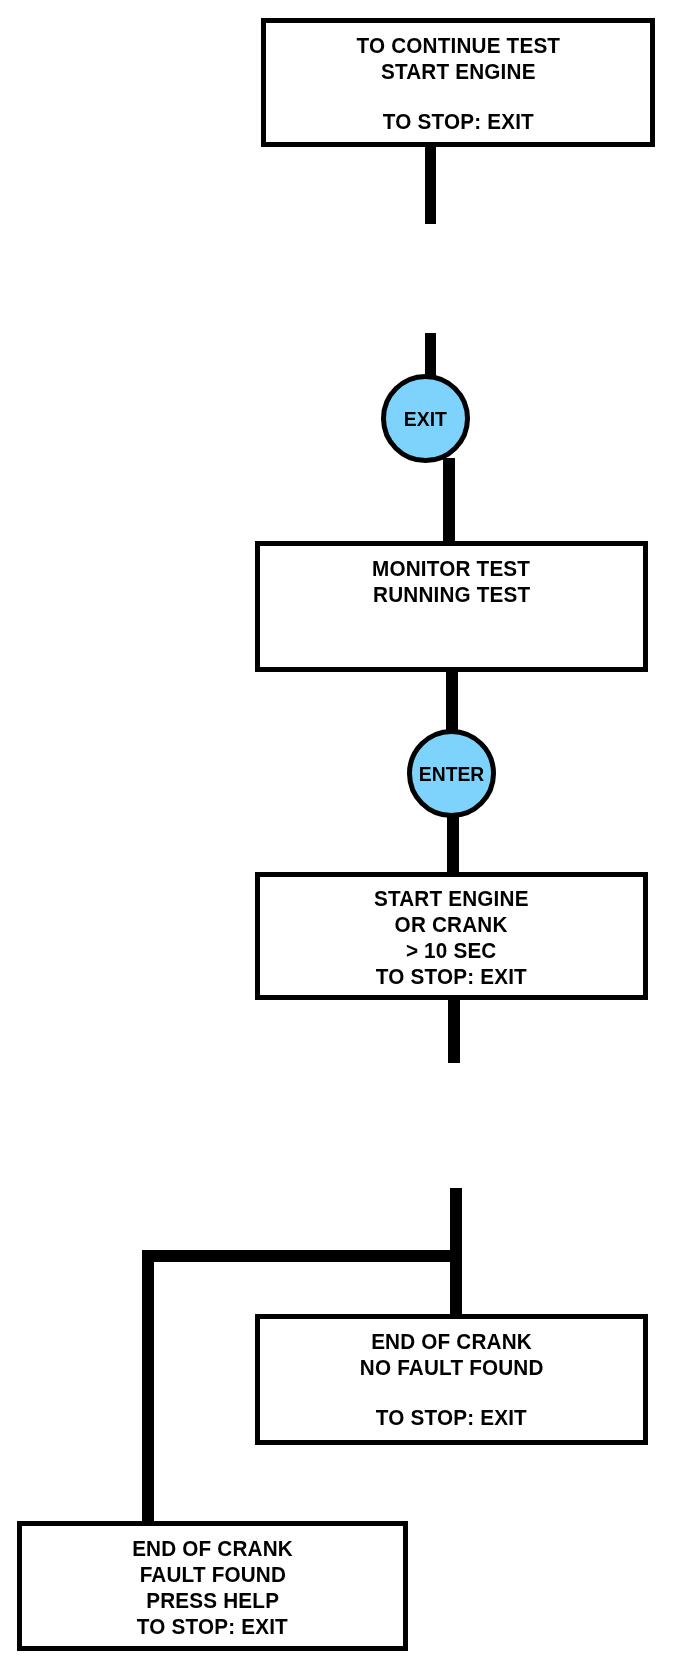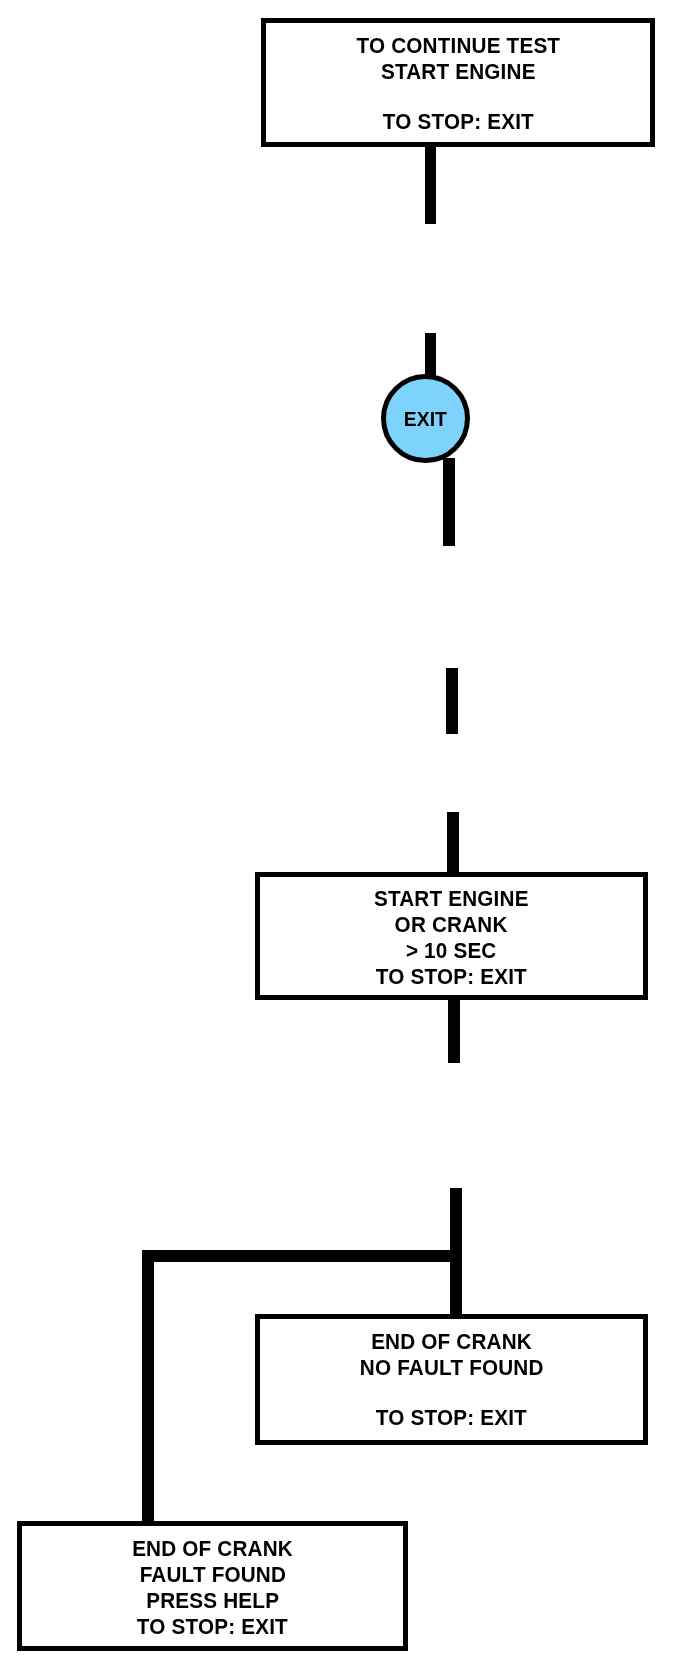--- a/index.html
+++ b/index.html
@@ -107,21 +107,30 @@
       <div class="box-line" style="margin-top:10px;">TO CONTINUE TEST</div>
       <div class="box-line">START ENGINE</div>
       <div class="box-line spacer-before">TO STOP: EXIT</div>
     </div>
   </div>
 
   <div class="node-circle" style="left:381px; top:374px; width:89px; height:89px;">
     <span class="circle-label">EXIT</span>
   </div>
 
+  <div class="node-box" style="left:255px; top:541px; width:393px; height:131px;">
+    <div class="box-lines">
+      <div class="box-line" style="margin-top:10px;">MONITOR TEST</div>
+      <div class="box-line">RUNNING TEST</div>
+    </div>
+  </div>
 
+  <div class="node-circle" style="left:407px; top:729px; width:89px; height:89px;">
+    <span class="circle-label">ENTER</span>
+  </div>
 
   <div class="node-box" style="left:255px; top:872px; width:393px; height:128px;">
     <div class="box-lines">
       <div class="box-line" style="margin-top:9px;">START ENGINE</div>
       <div class="box-line">OR CRANK</div>
       <div class="box-line">&gt; 10 SEC</div>
       <div class="box-line">TO STOP: EXIT</div>
     </div>
   </div>
 

